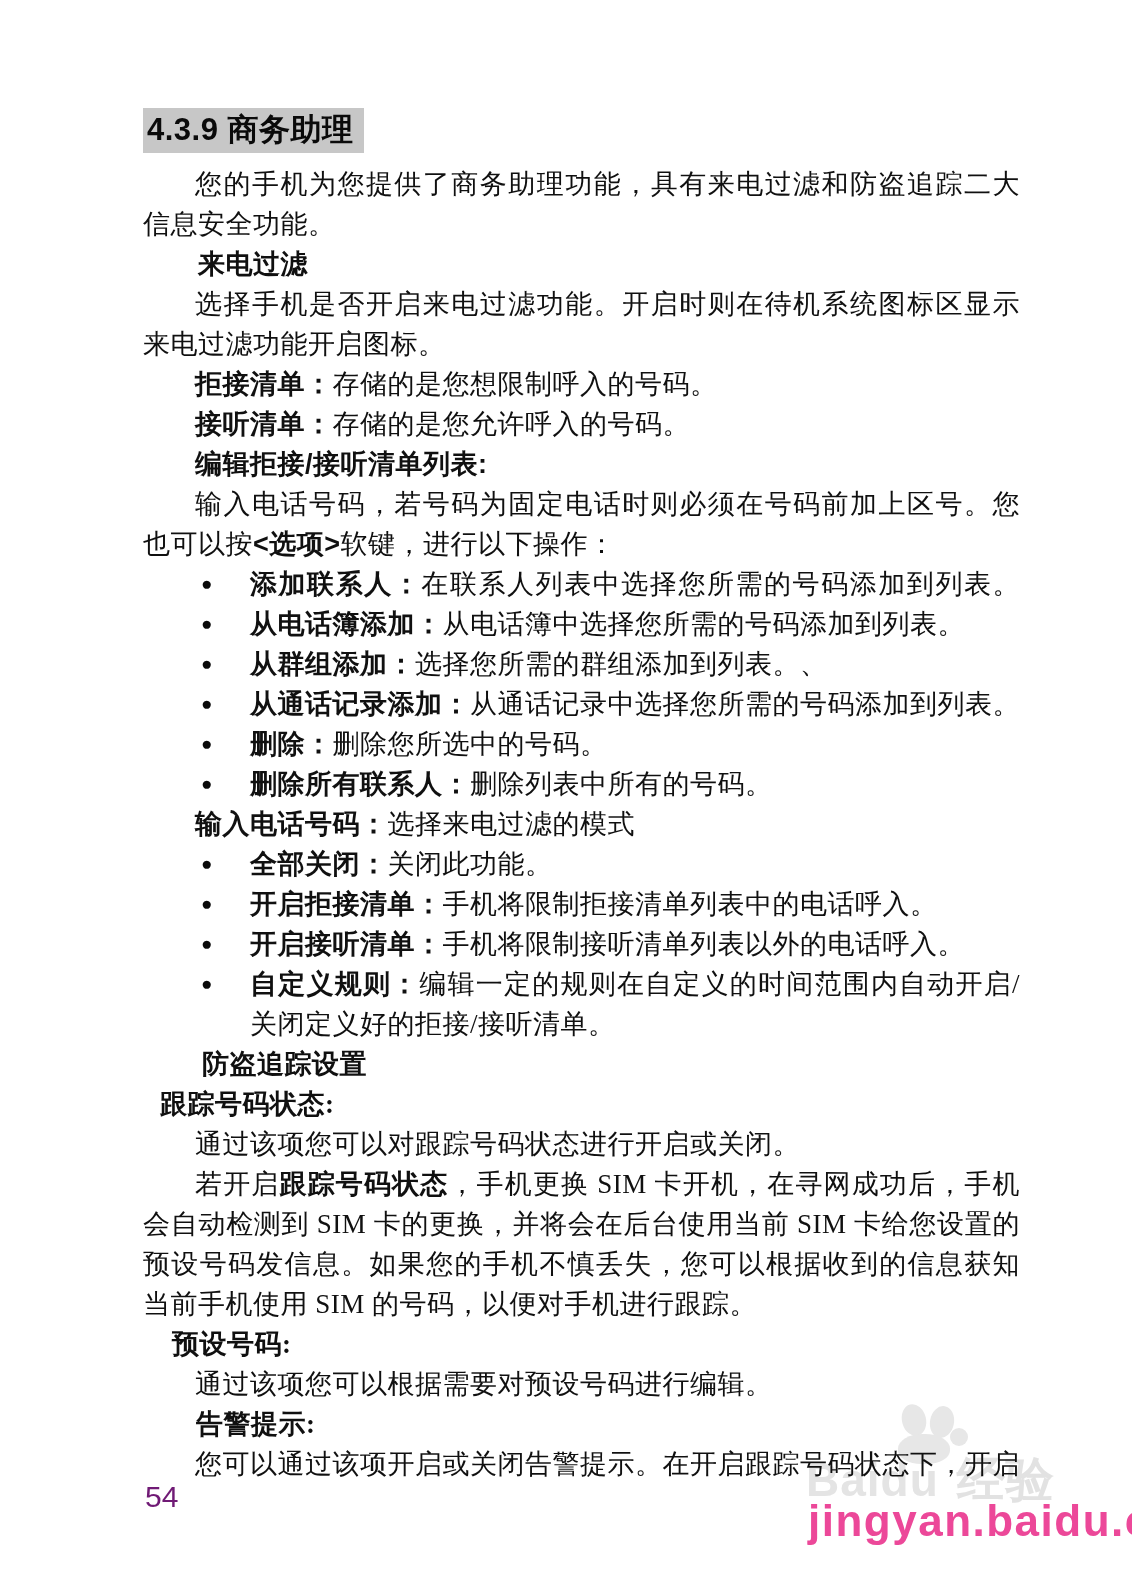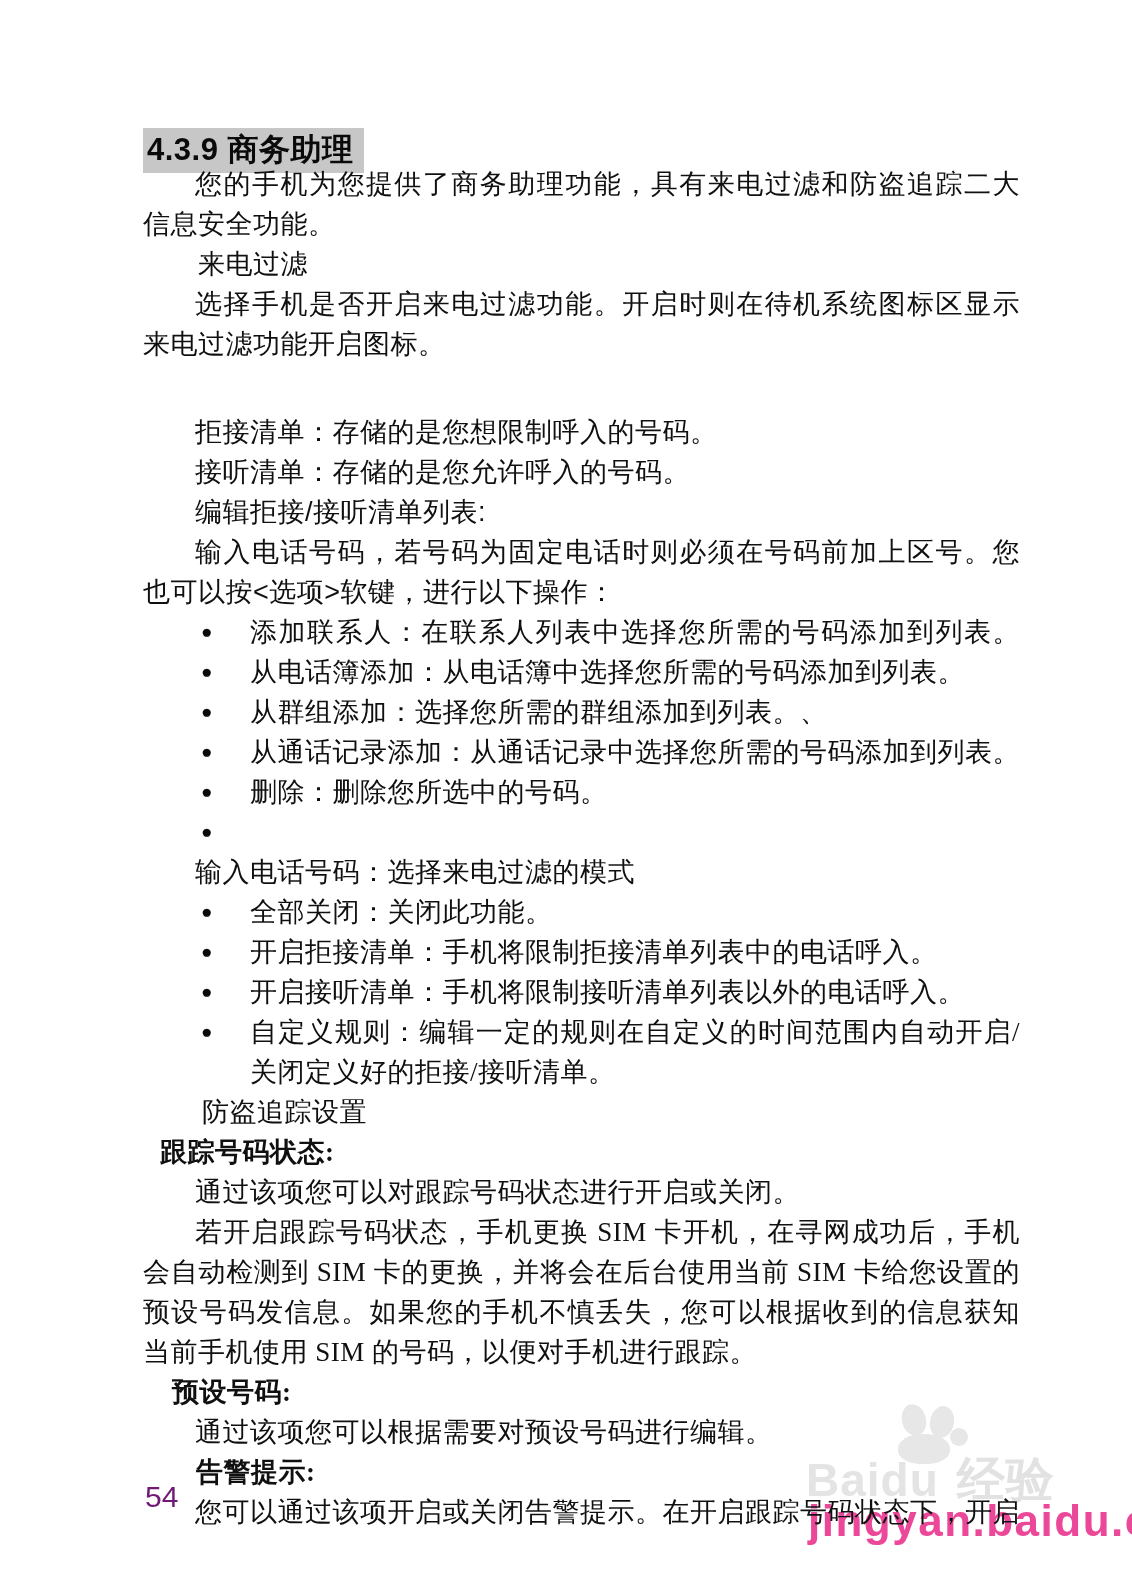--- a/index.html
+++ b/index.html
@@ -3,31 +3,31 @@
 <meta charset="utf-8">
 <style>
   html,body{margin:0;padding:0;background:#ffffff;}
   body{width:1132px;height:1584px;position:relative;overflow:hidden;
        font-family:"Liberation Serif","DejaVu Serif",serif;color:#101010;}
   .page{position:absolute;inset:0;background:#ffffff;}
 
   
   .content{position:absolute;left:143px;top:106px;width:877px;z-index:2;}
   .heading{height:58px;margin:0;padding:0;font-weight:bold;}
-  .heading .hl{display:inline-block;margin-top:22px;line-height:34px;padding:5px 10px 6px 4px;
+  .heading .hl{display:inline-block;margin-top:2px;line-height:34px;padding:5px 10px 6px 4px;
        background:#c7c7c7;font-family:"Liberation Sans","DejaVu Sans",sans-serif;
        font-size:31px;font-weight:bold;color:#0a0a0a;letter-spacing:0.5px;}
 
   .ln{height:40px;line-height:40px;font-size:27px;letter-spacing:0.5px;white-space:nowrap;}
   .ln.j{text-align:justify;text-align-last:justify;}
   .ln.bl{display:flex;}
   .dot{flex:none;width:49px;font-size:19px;line-height:40px;color:#0a0a0a;}
   .bt{flex:1;white-space:nowrap;}
   .bt.j{text-align:justify;text-align-last:justify;}
-  .seg-b1{font-family:"Liberation Sans","DejaVu Sans",sans-serif;font-weight:normal;}
+  .seg-b1{font-family:"Liberation Sans","DejaVu Sans",sans-serif;font-weight:bold;}
   .seg-b2{font-family:"Liberation Serif","DejaVu Serif",serif;font-weight:bold;}
   .seg-r{font-weight:normal;}
 
   
   .pagenum{position:absolute;left:145px;top:1480px;z-index:2;
        font-family:"Liberation Sans","DejaVu Sans",sans-serif;font-size:30px;color:#701a75;}
 
   
   .watermark{position:absolute;z-index:1;}
   .wm-words{position:absolute;left:806px;top:1448px;white-space:nowrap;
@@ -62,21 +62,21 @@
   </div>
 
   <div class="content">
     <h1 class="heading"><span class="hl">4.3.9 商务助理</span></h1>
     <div id="lines">
         <div class="ln j" style="padding-left: 52px;"><span class="seg-r">您的手机为您提供了商务助理功能，具有来电过滤和防盗追踪二大</span></div>
         <div class="ln"><span class="seg-r">信息安全功能。</span></div>
         <div class="ln" style="padding-left: 55px;"><span class="seg-b1">来电过滤</span></div>
         <div class="ln j" style="padding-left: 52px;"><span class="seg-r">选择手机是否开启来电过滤功能。开启时则在待机系统图标区显示</span></div>
         <div class="ln"><span class="seg-r">来电过滤功能开启图标。</span></div>
-        <div class="ln" style="padding-left: 52px; margin-top: 48px;"><span class="seg-b1">拒接清单：</span><span class="seg-r">存储的是您想限制呼入的号码。</span></div>
+        <div class="ln" style="padding-left: 52px;"><span class="seg-b1">拒接清单：</span><span class="seg-r">存储的是您想限制呼入的号码。</span></div>
         <div class="ln" style="padding-left: 52px;"><span class="seg-b1">接听清单：</span><span class="seg-r">存储的是您允许呼入的号码。</span></div>
         <div class="ln" style="padding-left: 52px;"><span class="seg-b1">编辑拒接/接听清单列表:</span></div>
         <div class="ln j" style="padding-left: 52px;"><span class="seg-r">输入电话号码，若号码为固定电话时则必须在号码前加上区号。您</span></div>
         <div class="ln"><span class="seg-r">也可以按</span><span class="seg-b1">&lt;选项&gt;</span><span class="seg-r">软键，进行以下操作：</span></div>
         <div class="ln bl" style="padding-left: 58px;">
           <span class="dot">●</span>
           <span class="bt j"><span class="seg-b1">添加联系人：</span><span class="seg-r">在联系人列表中选择您所需的号码添加到列表。</span></span>
         </div>
         <div class="ln bl" style="padding-left: 58px;">
           <span class="dot">●</span>
@@ -89,20 +89,21 @@
         <div class="ln bl" style="padding-left: 58px;">
           <span class="dot">●</span>
           <span class="bt j"><span class="seg-b1">从通话记录添加：</span><span class="seg-r">从通话记录中选择您所需的号码添加到列表。</span></span>
         </div>
         <div class="ln bl" style="padding-left: 58px;">
           <span class="dot">●</span>
           <span class="bt"><span class="seg-b1">删除：</span><span class="seg-r">删除您所选中的号码。</span></span>
         </div>
         <div class="ln bl" style="padding-left: 58px;">
           <span class="dot">●</span>
+          <span class="bt"><span class="seg-b1">删除所有联系人：</span><span class="seg-r">删除列表中所有的号码。</span></span>
         </div>
         <div class="ln" style="padding-left: 52px;"><span class="seg-b1">输入电话号码：</span><span class="seg-r">选择来电过滤的模式</span></div>
         <div class="ln bl" style="padding-left: 58px;">
           <span class="dot">●</span>
           <span class="bt"><span class="seg-b1">全部关闭：</span><span class="seg-r">关闭此功能。</span></span>
         </div>
         <div class="ln bl" style="padding-left: 58px;">
           <span class="dot">●</span>
           <span class="bt"><span class="seg-b1">开启拒接清单：</span><span class="seg-r">手机将限制拒接清单列表中的电话呼入。</span></span>
         </div>

